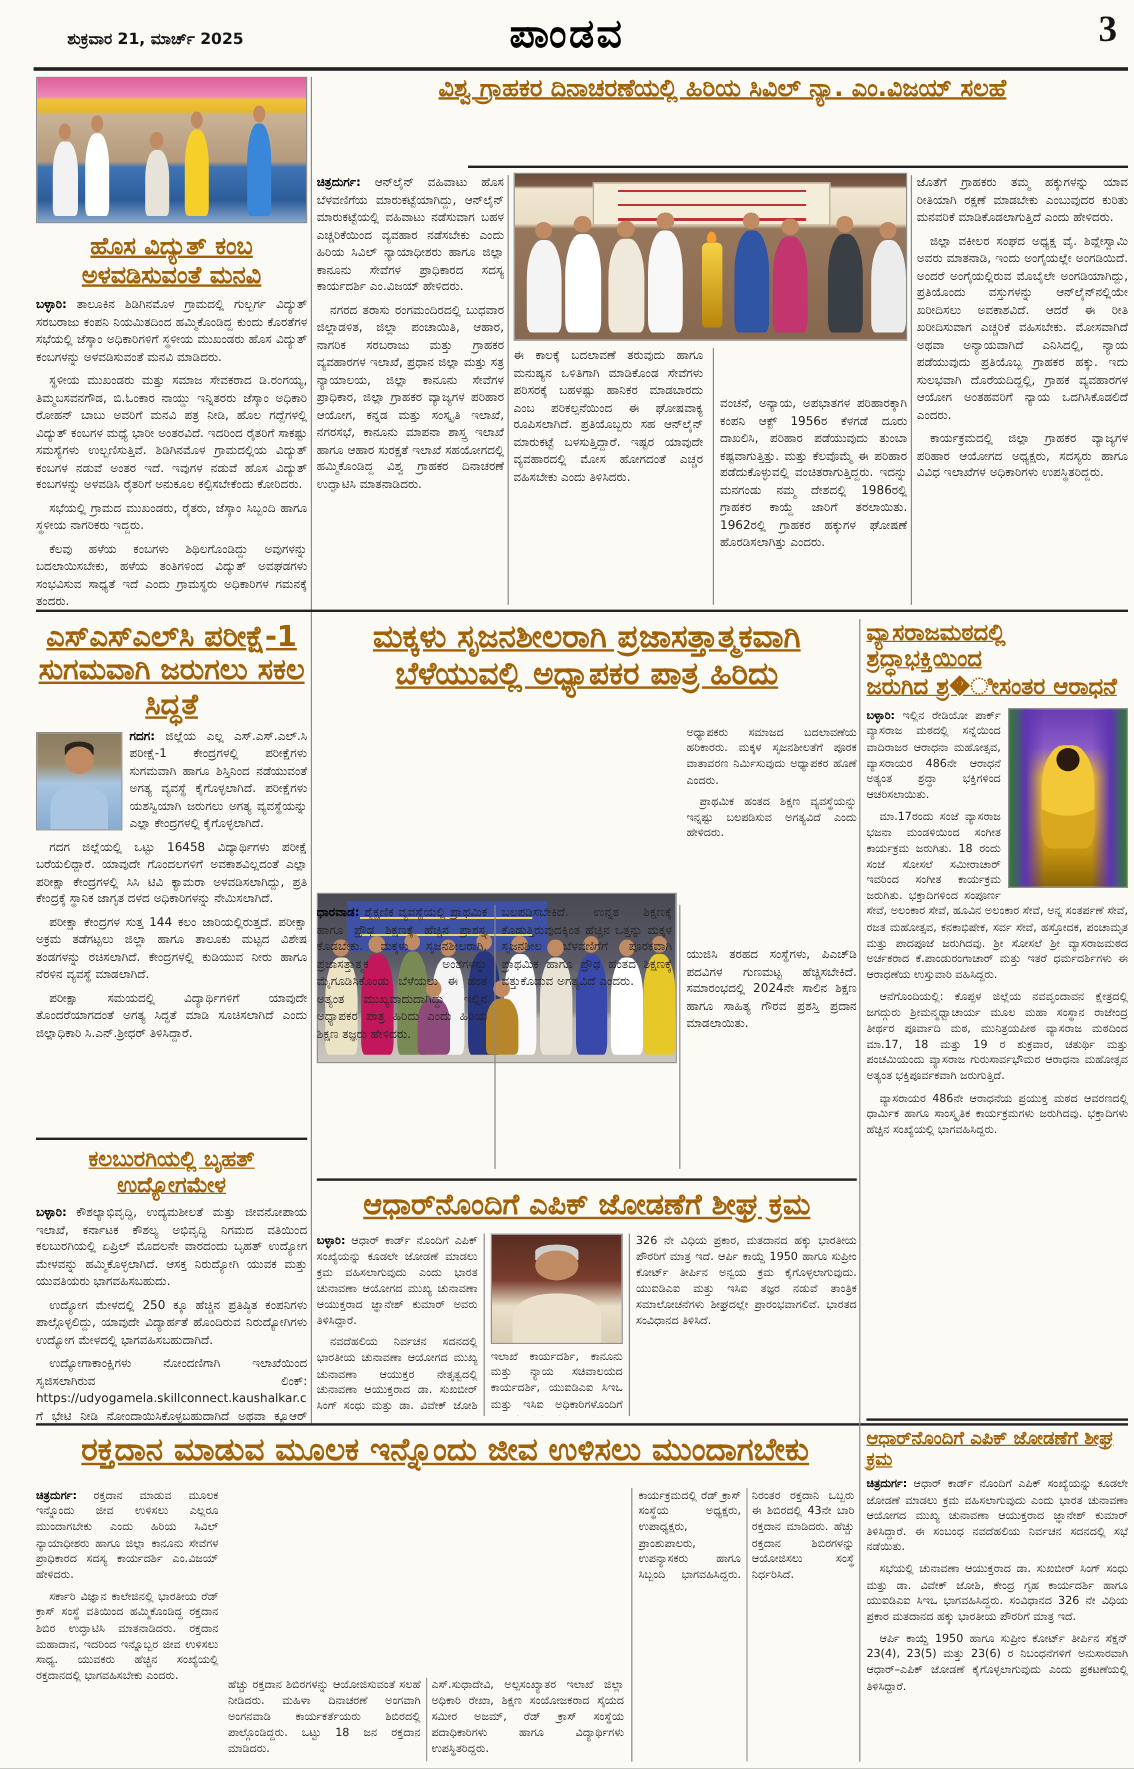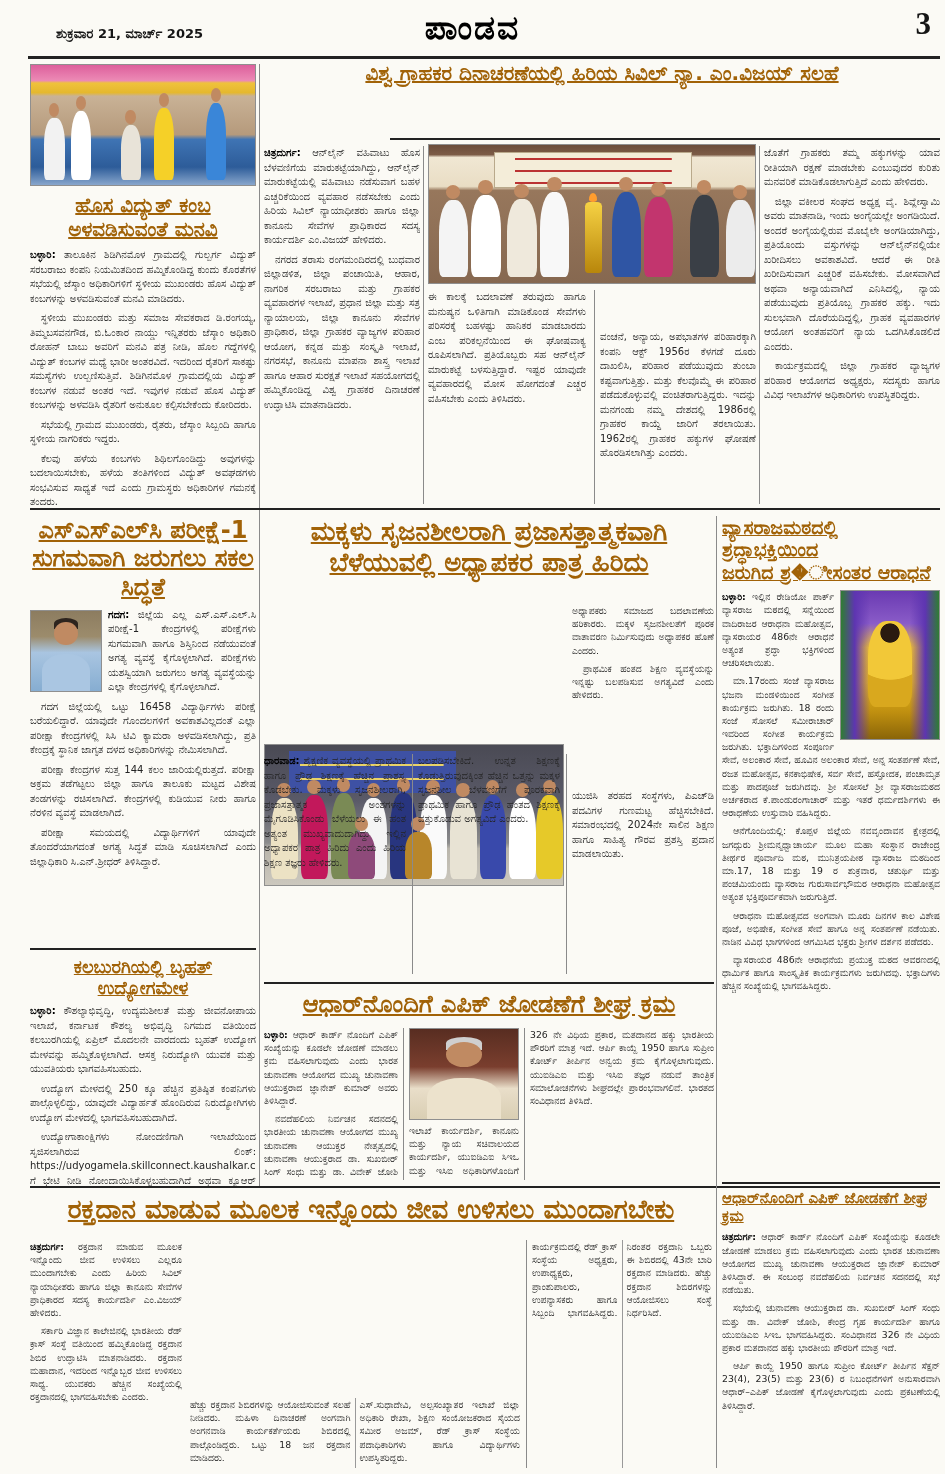--- a/index.html
+++ b/index.html
@@ -242,21 +242,20 @@
       <div>ವ್ಯಾಸರಾಜಮಠದಲ್ಲಿ ಶ್ರದ್ಧಾಭಕ್ತಿಯಿಂದ</div>
       <div>ಜರುಗಿದ ಶ್ರ�ೀಸಂತರ ಆರಾಧನೆ</div>
     </div>
     <div class="bcol s9" style="margin-top:7px;height:600px;overflow:hidden;">
       <div class="photo ph-deity floated-right" style="width:100px;height:150px;">
         <div class="idol"></div>
       </div>
       <p class="np"><b>ಬಳ್ಳಾರಿ:</b> <span>ಇಲ್ಲಿನ ರೇಡಿಯೋ ಪಾರ್ಕ್ ವ್ಯಾಸರಾಜ ಮಠದಲ್ಲಿ ಸನ್ನೆಯಿಂದ ವಾದಿರಾಜರ ಆರಾಧನಾ ಮಹೋತ್ಸವ, ವ್ಯಾಸರಾಯರ 486ನೇ ಆರಾಧನೆ ಅತ್ಯಂತ ಶ್ರದ್ಧಾ ಭಕ್ತಿಗಳಿಂದ ಆಚರಿಸಲಾಯಿತು.</span></p>
       <p>ಮಾ.17ರಂದು ಸಂಜೆ ವ್ಯಾಸರಾಜ ಭಜನಾ ಮಂಡಳಿಯಿಂದ ಸಂಗೀತ ಕಾರ್ಯಕ್ರಮ ಜರುಗಿತು. 18 ರಂದು ಸಂಜೆ ಸೋಸಲೆ ಸಮೀರಾಚಾರ್ ಇವರಿಂದ ಸಂಗೀತ ಕಾರ್ಯಕ್ರಮ ಜರುಗಿತು. ಭಕ್ತಾದಿಗಳಿಂದ ಸಂಪೂರ್ಣ ಸೇವೆ, ಅಲಂಕಾರ ಸೇವೆ, ಹೂವಿನ ಅಲಂಕಾರ ಸೇವೆ, ಅನ್ನ ಸಂತರ್ಪಣೆ ಸೇವೆ, ರಜತ ಮಹೋತ್ಸವ, ಕನಕಾಭಿಷೇಕ, ಸರ್ವ ಸೇವೆ, ಹಸ್ತೋದಕ, ಪಂಚಾಮೃತ ಮತ್ತು ಪಾದಪೂಜೆ ಜರುಗಿದವು. ಶ್ರೀ ಸೋಸಲೆ ಶ್ರೀ ವ್ಯಾಸರಾಜಮಠದ ಅರ್ಚಕರಾದ ಕೆ.ಪಾಂಡುರಂಗಾಚಾರ್ ಮತ್ತು ಇತರೆ ಧರ್ಮದರ್ಶಿಗಳು ಈ ಆರಾಧಣೆಯ ಉಸ್ತುವಾರಿ ವಹಿಸಿದ್ದರು.</p>
       <p>ಆನೆಗೊಂದಿಯಲ್ಲಿ: ಕೊಪ್ಪಳ ಜಿಲ್ಲೆಯ ನವವೃಂದಾವನ ಕ್ಷೇತ್ರದಲ್ಲಿ ಜಗದ್ಗುರು ಶ್ರೀಮನ್ಮಧ್ವಾಚಾರ್ಯ ಮೂಲ ಮಹಾ ಸಂಸ್ಥಾನ ರಾಜೇಂದ್ರ ತೀರ್ಥರ ಪೂರ್ವಾದಿ ಮಠ, ಮುನಿತ್ರಯಪೀಠ ವ್ಯಾಸರಾಜ ಮಠದಿಂದ ಮಾ.17, 18 ಮತ್ತು 19 ರ ಶುಕ್ರವಾರ, ಚತುರ್ಥಿ ಮತ್ತು ಪಂಚಮಿಯಂದು ವ್ಯಾಸರಾಜ ಗುರುಸಾರ್ವಭೌಮರ ಆರಾಧನಾ ಮಹೋತ್ಸವ ಅತ್ಯಂತ ಭಕ್ತಿಪೂರ್ವಕವಾಗಿ ಜರುಗುತ್ತಿದೆ.</p>
-      <p>ಆರಾಧನಾ ಮಹೋತ್ಸವದ ಅಂಗವಾಗಿ ಮೂರು ದಿನಗಳ ಕಾಲ ವಿಶೇಷ ಪೂಜೆ, ಅಭಿಷೇಕ, ಸಂಗೀತ ಸೇವೆ ಹಾಗೂ ಅನ್ನ ಸಂತರ್ಪಣೆ ನಡೆಯಿತು. ನಾಡಿನ ವಿವಿಧ ಭಾಗಗಳಿಂದ ಆಗಮಿಸಿದ ಭಕ್ತರು ಶ್ರೀಗಳ ದರ್ಶನ ಪಡೆದರು.</p>
       <p>ವ್ಯಾಸರಾಯರ 486ನೇ ಆರಾಧನೆಯ ಪ್ರಯುಕ್ತ ಮಠದ ಆವರಣದಲ್ಲಿ ಧಾರ್ಮಿಕ ಹಾಗೂ ಸಾಂಸ್ಕೃತಿಕ ಕಾರ್ಯಕ್ರಮಗಳು ಜರುಗಿದವು. ಭಕ್ತಾದಿಗಳು ಹೆಚ್ಚಿನ ಸಂಖ್ಯೆಯಲ್ಲಿ ಭಾಗವಹಿಸಿದ್ದರು.</p>
     </div>
   </div>
   <div class="abs hrule" style="left:722px;top:1182px;width:218px;height:1.5px;"></div>
   <div class="abs" style="left:722px;top:1190px;width:218px;">
     <div class="hl hl-small">ಆಧಾರ್‌ನೊಂದಿಗೆ ಎಪಿಕ್ ಜೋಡಣೆಗೆ ಶೀಘ್ರ ಕ್ರಮ</div>
     <div class="bcol s9" style="margin-top:5px;height:248px;overflow:hidden;">
       <p class="np"><b>ಚಿತ್ರದುರ್ಗ:</b> <span>ಆಧಾರ್ ಕಾರ್ಡ್ ನೊಂದಿಗೆ ಎಪಿಕ್ ಸಂಖ್ಯೆಯನ್ನು ಕೂಡಲೇ ಜೋಡಣೆ ಮಾಡಲು ಕ್ರಮ ವಹಿಸಲಾಗುವುದು ಎಂದು ಭಾರತ ಚುನಾವಣಾ ಆಯೋಗದ ಮುಖ್ಯ ಚುನಾವಣಾ ಆಯುಕ್ತರಾದ ಜ್ಞಾನೇಶ್ ಕುಮಾರ್ ತಿಳಿಸಿದ್ದಾರೆ. ಈ ಸಂಬಂಧ ನವದೆಹಲಿಯ ನಿರ್ವಚನ ಸದನದಲ್ಲಿ ಸಭೆ ನಡೆಯಿತು.</span></p>
       <p>ಸಭೆಯಲ್ಲಿ ಚುನಾವಣಾ ಆಯುಕ್ತರಾದ ಡಾ. ಸುಖಬೀರ್ ಸಿಂಗ್ ಸಂಧು ಮತ್ತು ಡಾ. ವಿವೇಕ್ ಜೋಶಿ, ಕೇಂದ್ರ ಗೃಹ ಕಾರ್ಯದರ್ಶಿ ಹಾಗೂ ಯುಐಡಿಎಐ ಸಿಇಒ ಭಾಗವಹಿಸಿದ್ದರು. ಸಂವಿಧಾನದ 326 ನೇ ವಿಧಿಯ ಪ್ರಕಾರ ಮತದಾನದ ಹಕ್ಕು ಭಾರತೀಯ ಪೌರರಿಗೆ ಮಾತ್ರ ಇದೆ.</p>
       <p>ಆರ್ಪಿ ಕಾಯ್ದೆ 1950 ಹಾಗೂ ಸುಪ್ರೀಂ ಕೋರ್ಟ್ ತೀರ್ಪಿನ ಸೆಕ್ಷನ್ 23(4), 23(5) ಮತ್ತು 23(6) ರ ನಿಬಂಧನೆಗಳಿಗೆ ಅನುಸಾರವಾಗಿ ಆಧಾರ್–ಎಪಿಕ್ ಜೋಡಣೆ ಕೈಗೊಳ್ಳಲಾಗುವುದು ಎಂದು ಪ್ರಕಟಣೆಯಲ್ಲಿ ತಿಳಿಸಿದ್ದಾರೆ.</p>

